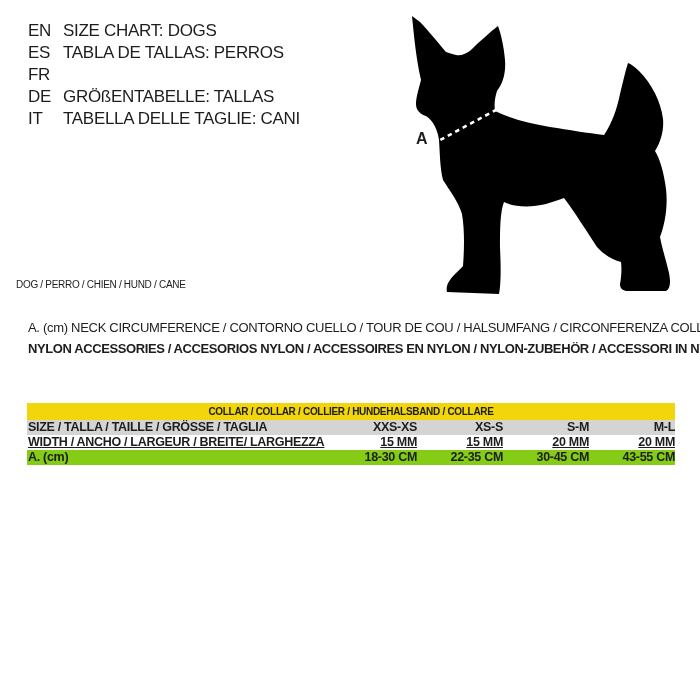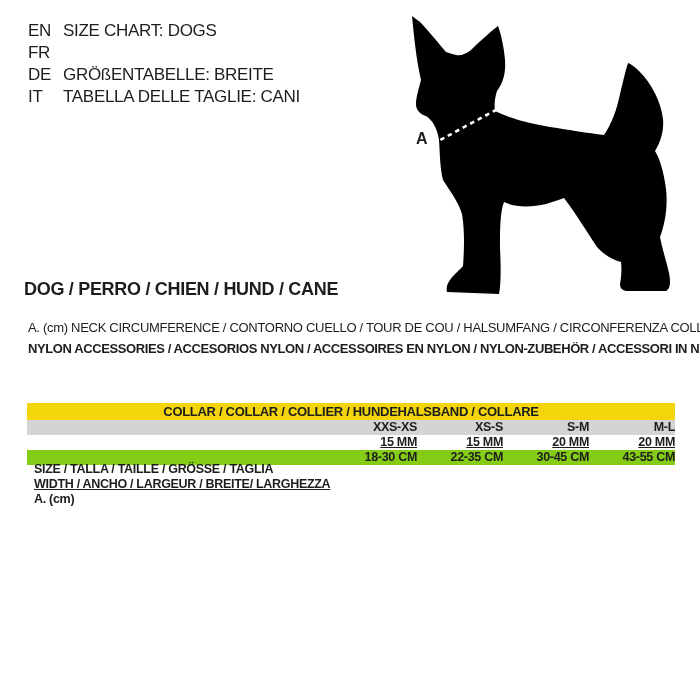--- a/index.html
+++ b/index.html
@@ -9,47 +9,51 @@
     letter-spacing:-0.3px;overflow:hidden;
   }
   
   .lang-list{position:absolute;left:28px;top:20px;}
   .lang-row{display:flex;height:22px;line-height:22px;font-size:17px;font-weight:400;}
   .lang-code{width:35px;}
   
   .dog-wrap{position:absolute;left:380px;top:0;width:320px;height:320px;}
   .measure-a{position:absolute;left:416px;top:130px;font-size:16px;font-weight:700;letter-spacing:0;}
   
-  .dog-caption{position:absolute;left:24px;top:279px;font-size:18px;font-weight:700;}
+  .dog-caption{position:absolute;left:16px;top:279px;font-size:10px;font-weight:400;}
   .note-measure{position:absolute;left:28px;top:320px;font-size:13px;font-weight:400;white-space:nowrap;}
   .note-material{position:absolute;left:28px;top:341px;font-size:13px;font-weight:700;white-space:nowrap;letter-spacing:-0.4px;}
   
   .size-table{position:absolute;left:27px;top:403px;width:648px;font-size:12.5px;}
-  .tbl-header{height:17px;line-height:17px;background:#F2D60B;text-align:center;font-weight:700;font-size:13px;}
+  .tbl-header{height:17px;line-height:17px;background:#F2D60B;text-align:center;font-weight:700;font-size:10px;}
   .tbl-row{display:flex;height:15px;line-height:15px;font-weight:600;}
   .tbl-row.bg-gray{background:#D4D4D4;}
   .tbl-row.bg-white{background:#ffffff;text-decoration:underline;}
   .tbl-row.bg-lightgray{background:#84cc16;}
-  .cell-label{flex:1 1 auto;padding-left:7px;margin-top:42px;}
+  .cell-label{flex:1 1 auto;padding-left:1px;}
   .cell-val{width:86px;flex:0 0 86px;text-align:right;}
 </style>
 </head>
 <body>
 
 <div class="lang-list">
   <div class="lang-row">
     <span class="lang-code">EN</span>
     <span class="lang-label">SIZE CHART: DOGS</span>
   </div>
   <div class="lang-row">
+    <span class="lang-code">ES</span>
+    <span class="lang-label">TABLA DE TALLAS: PERROS</span>
+  </div>
+  <div class="lang-row">
     <span class="lang-code">FR</span>
   </div>
   <div class="lang-row">
     <span class="lang-code">DE</span>
-    <span class="lang-label">GRÖßENTABELLE: BREITE</span>
+    <span class="lang-label">GRÖßENTABELLE: TALLAS</span>
   </div>
   <div class="lang-row">
     <span class="lang-code">IT</span>
     <span class="lang-label">TABELLA DELLE TAGLIE: CANI</span>
   </div>
 </div>
 
 <div class="dog-wrap">
   <svg width="320" height="320" viewBox="0 0 320 320">
     <path fill="#000000" d="

